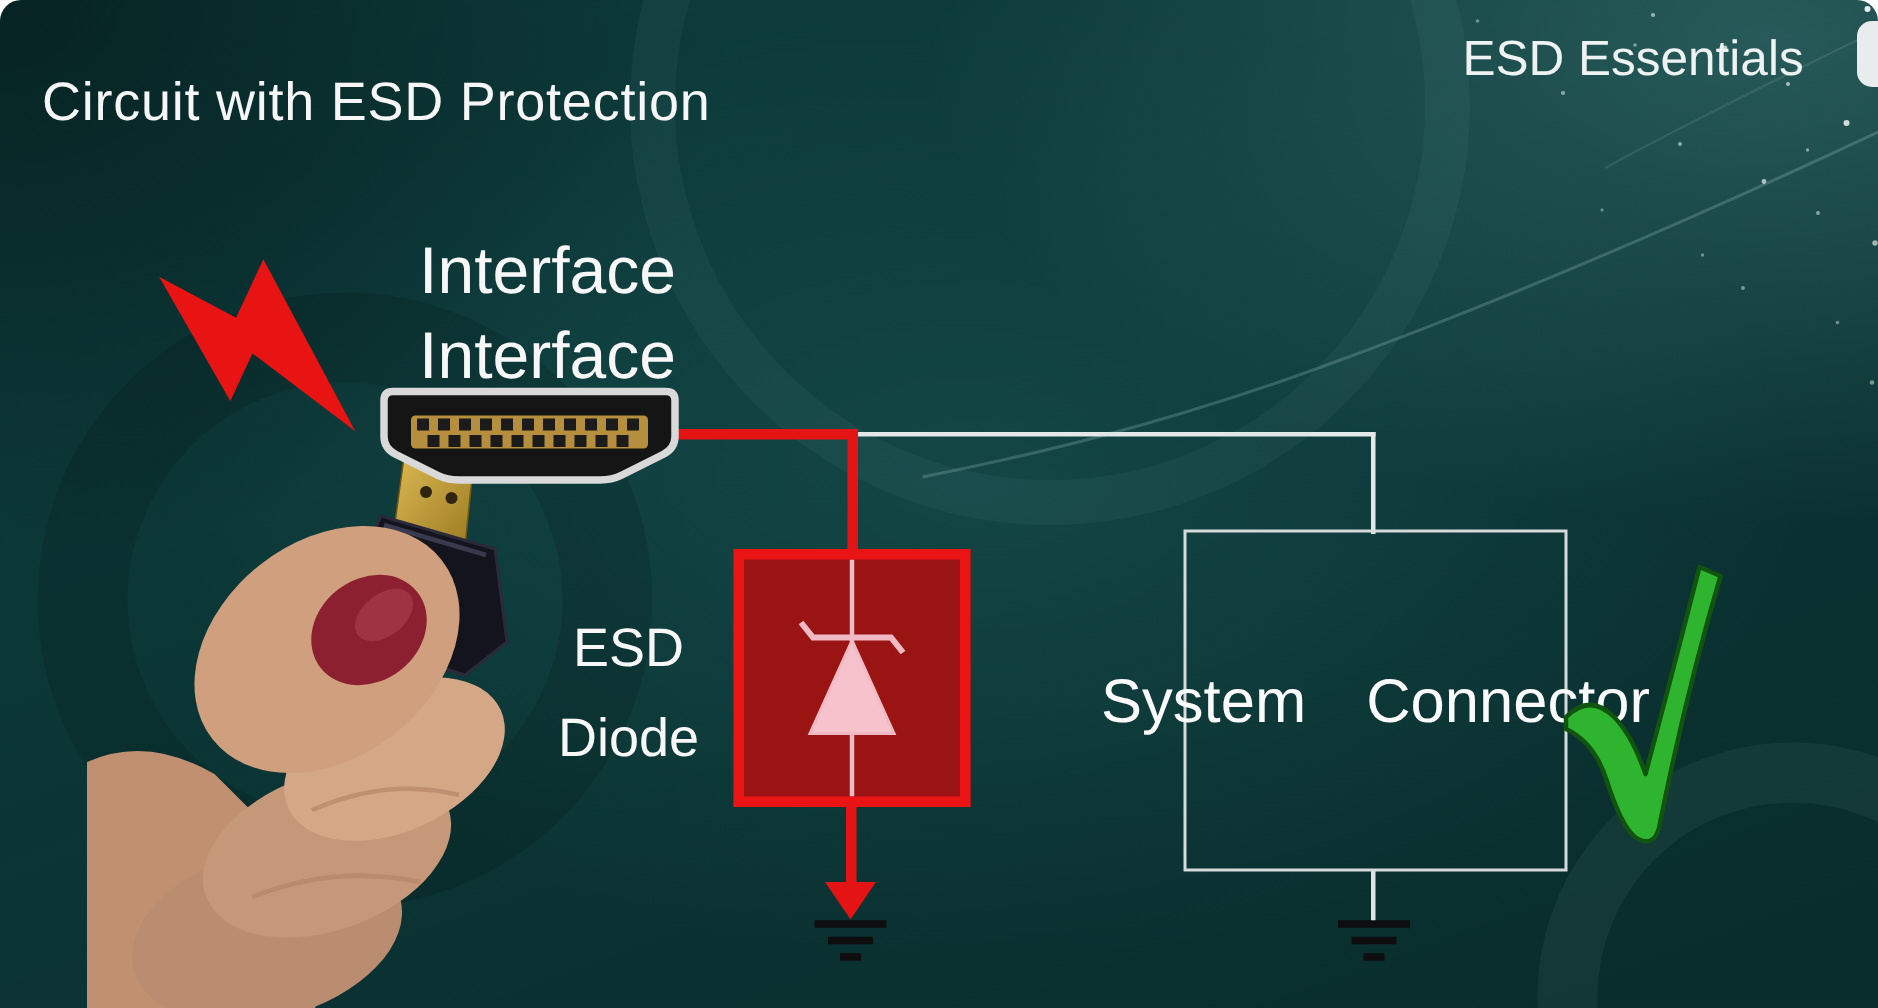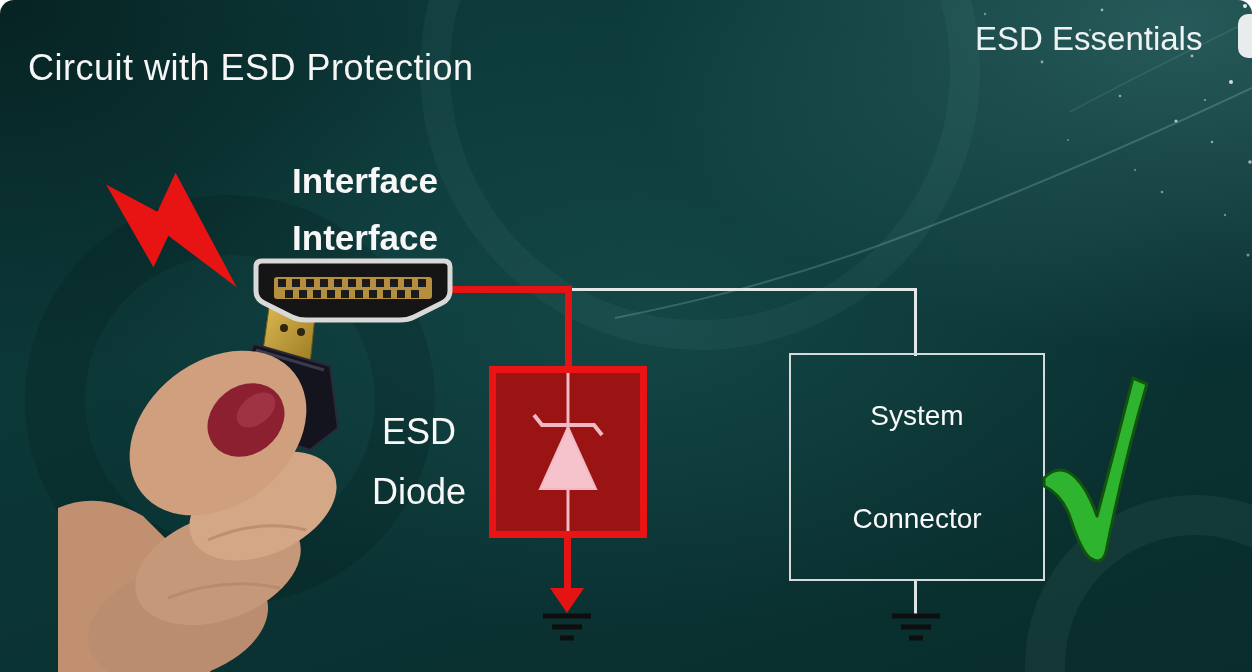--- a/index.html
+++ b/index.html
@@ -27,22 +27,22 @@
     font-size: 33px; color: #eef2f2; text-align: left;
     z-index: 10;
   }
   .brand-logo {
     left: 1238px; top: 14px; width: 14px; height: 44px;
     background: #e9eced; border-radius: 10px 0 0 10px;
     z-index: 10;
   }
   .connector-label {
     left: 252px; top: 152px; width: 226px;
-    font-size: 35px; line-height: 57px; color: #f7f7f7;
-    text-align: center; z-index: 8; font-weight: bold;
+    font-size: 44px; line-height: 57px; color: #f7f7f7;
+    text-align: center; z-index: 8;
   }
   .diode-label {
     left: 355px; top: 402px; width: 128px;
     font-size: 36px; line-height: 60px; color: #f7f7f7;
     text-align: center; z-index: 8;
   }
   .wire { background: #e41414; z-index: 4; }
   .wire-red-h { left: 448px; top: 286px; width: 124px; height: 7px; }
   .wire-red-v { left: 565px; top: 286px; width: 7px; height: 84px; }
   .wire-white-h { left: 572px; top: 288px; width: 345px; height: 3px; background: #e4e8e8; }
@@ -60,23 +60,23 @@
     left: 550px; top: 588px; width: 0; height: 0;
     border-left: 17px solid transparent;
     border-right: 17px solid transparent;
     border-top: 25px solid #e41414;
     z-index: 5;
   }
   .system-box {
     left: 789px; top: 353px; width: 256px; height: 228px;
     box-sizing: border-box;
     border: 2px solid #d6dada;
-    display: flex; flex-direction: column;
+    display: flex; flex-direction: row;
     align-items: center; justify-content: center;
-    font-size: 28px; line-height: 63px; color: #fafafa;
+    font-size: 41px; line-height: 63px; color: #fafafa;
     z-index: 5;
     gap: 40px;
   }
   .svg-layer { z-index: 1; left: 0; top: 0; }
   .port-svg { left: 248px; top: 253px; z-index: 6; }
   .hand-svg { left: 58px; top: 278px; z-index: 3; }
   .bolt-svg { left: 126px; top: 140px; width: 110px; height: 170px;
               transform: rotate(-65deg); z-index: 7; }
   .check-svg { left: 1038px; top: 366px; z-index: 8; }
   .gnd-svg { z-index: 6; }

